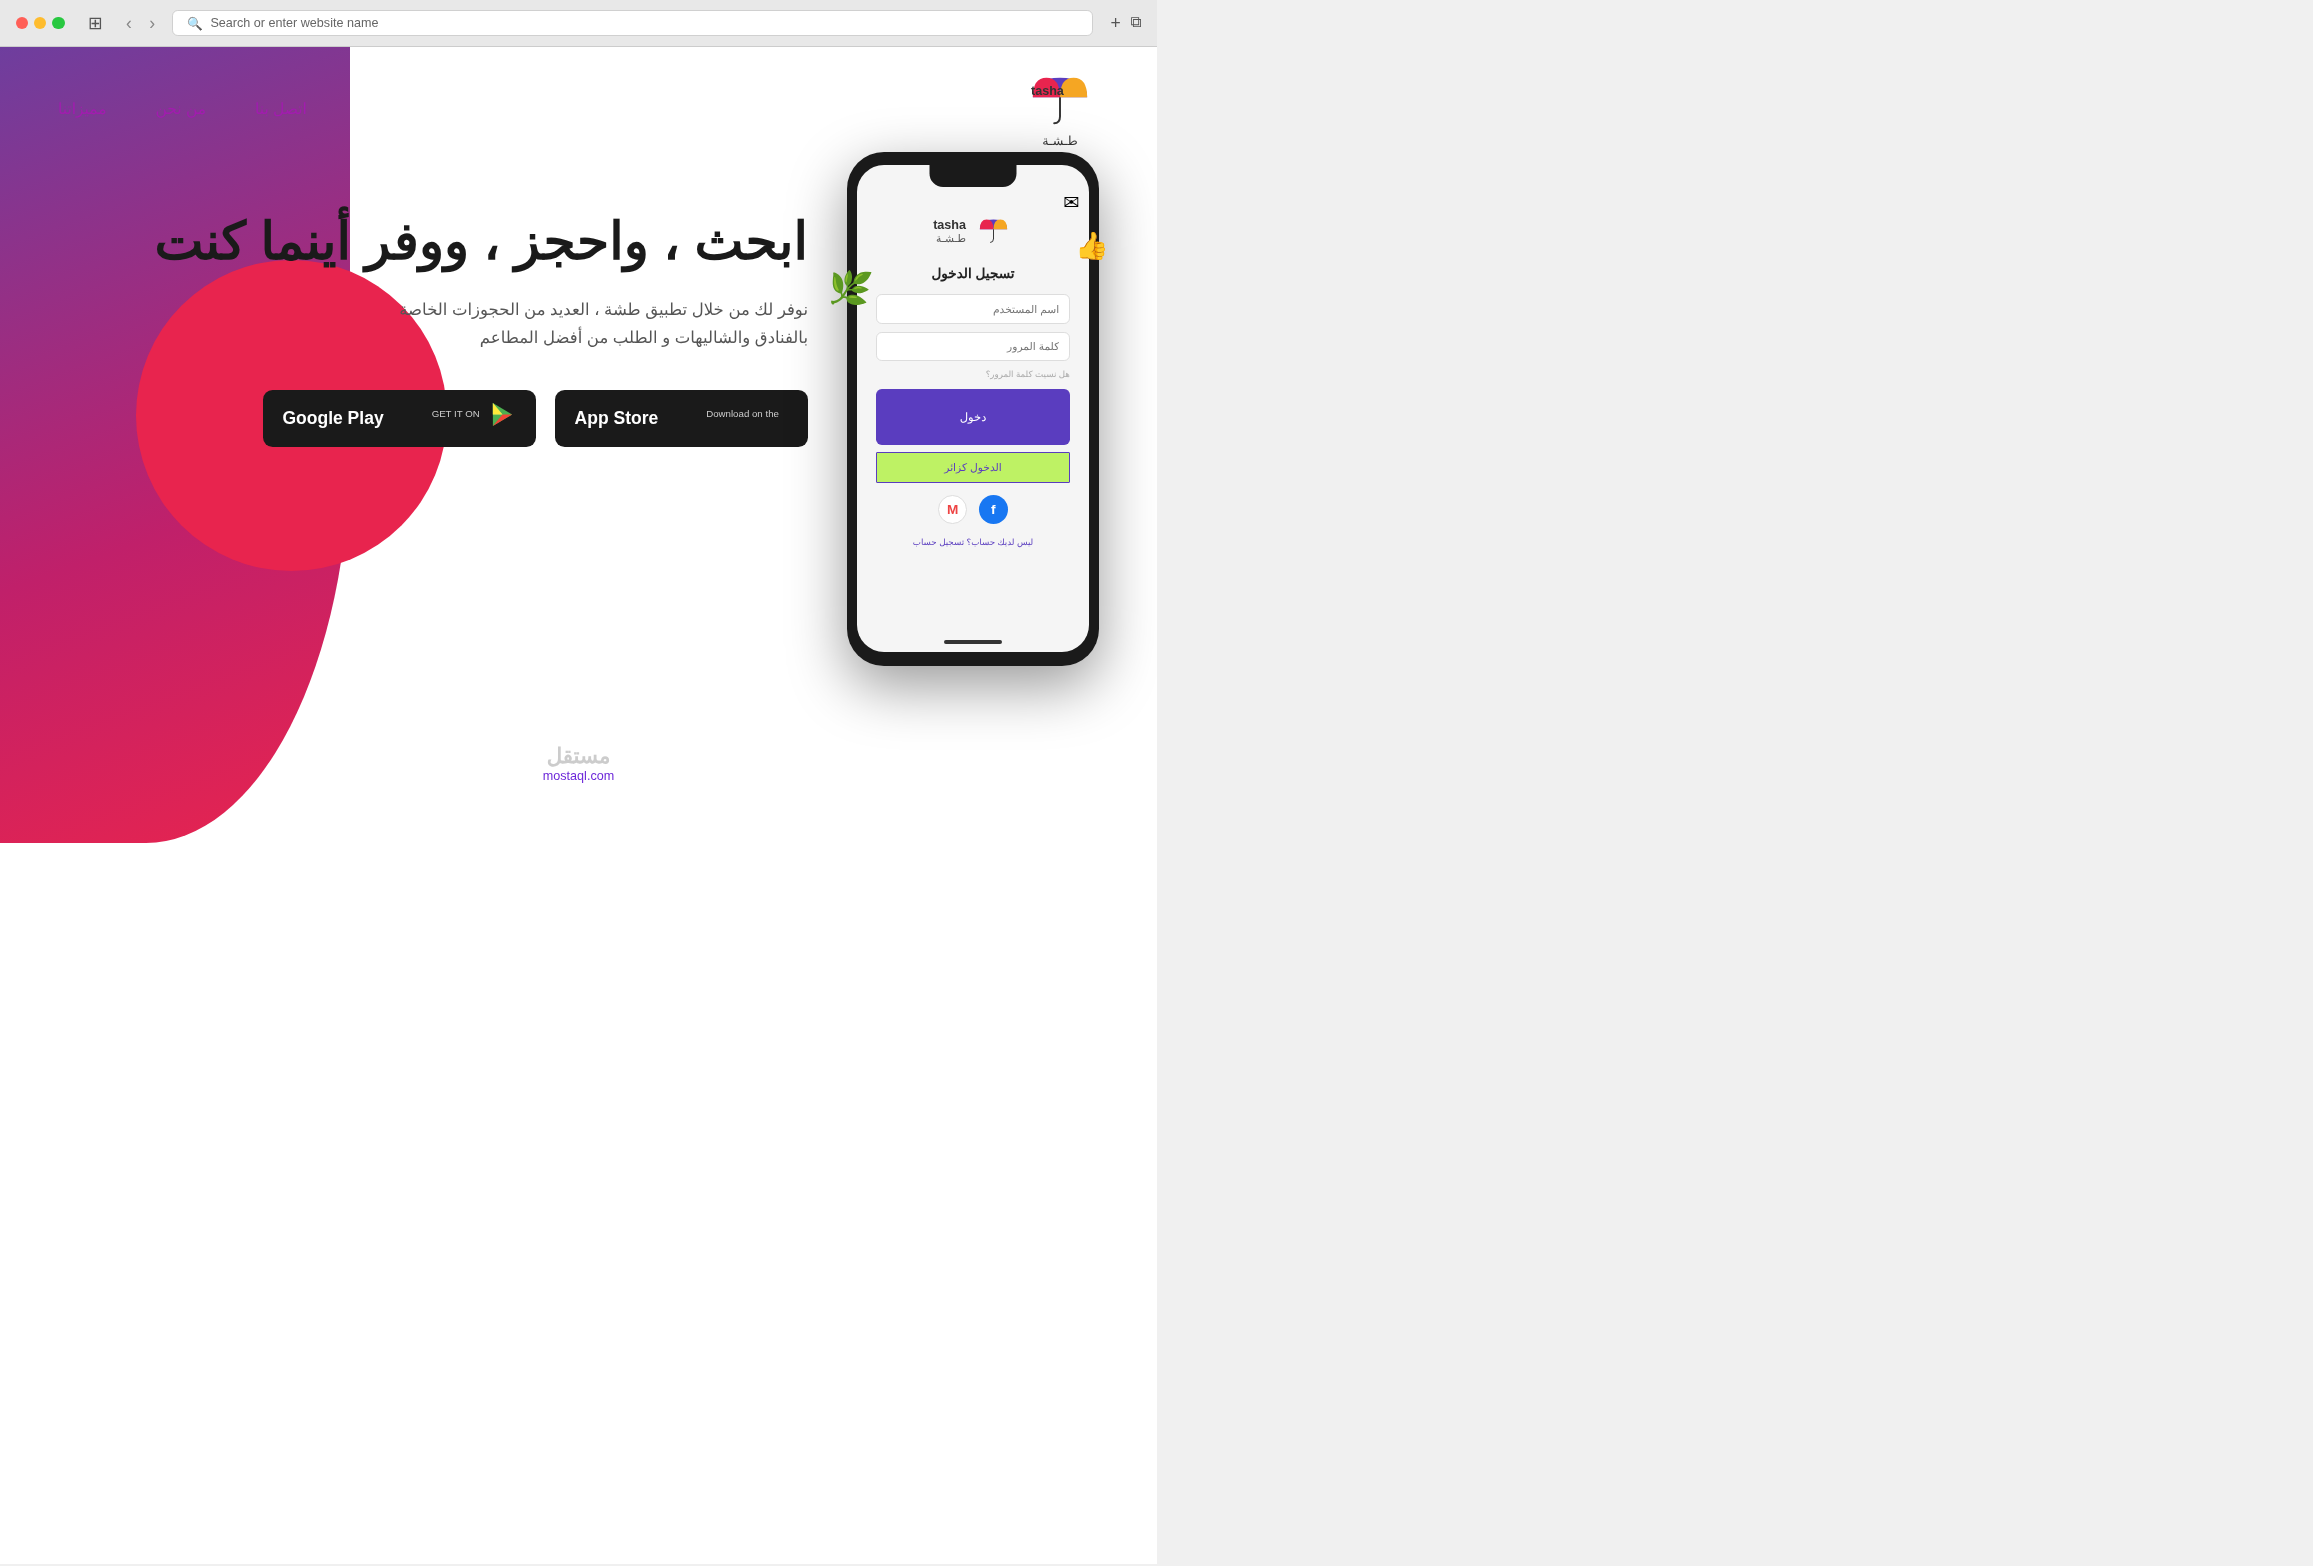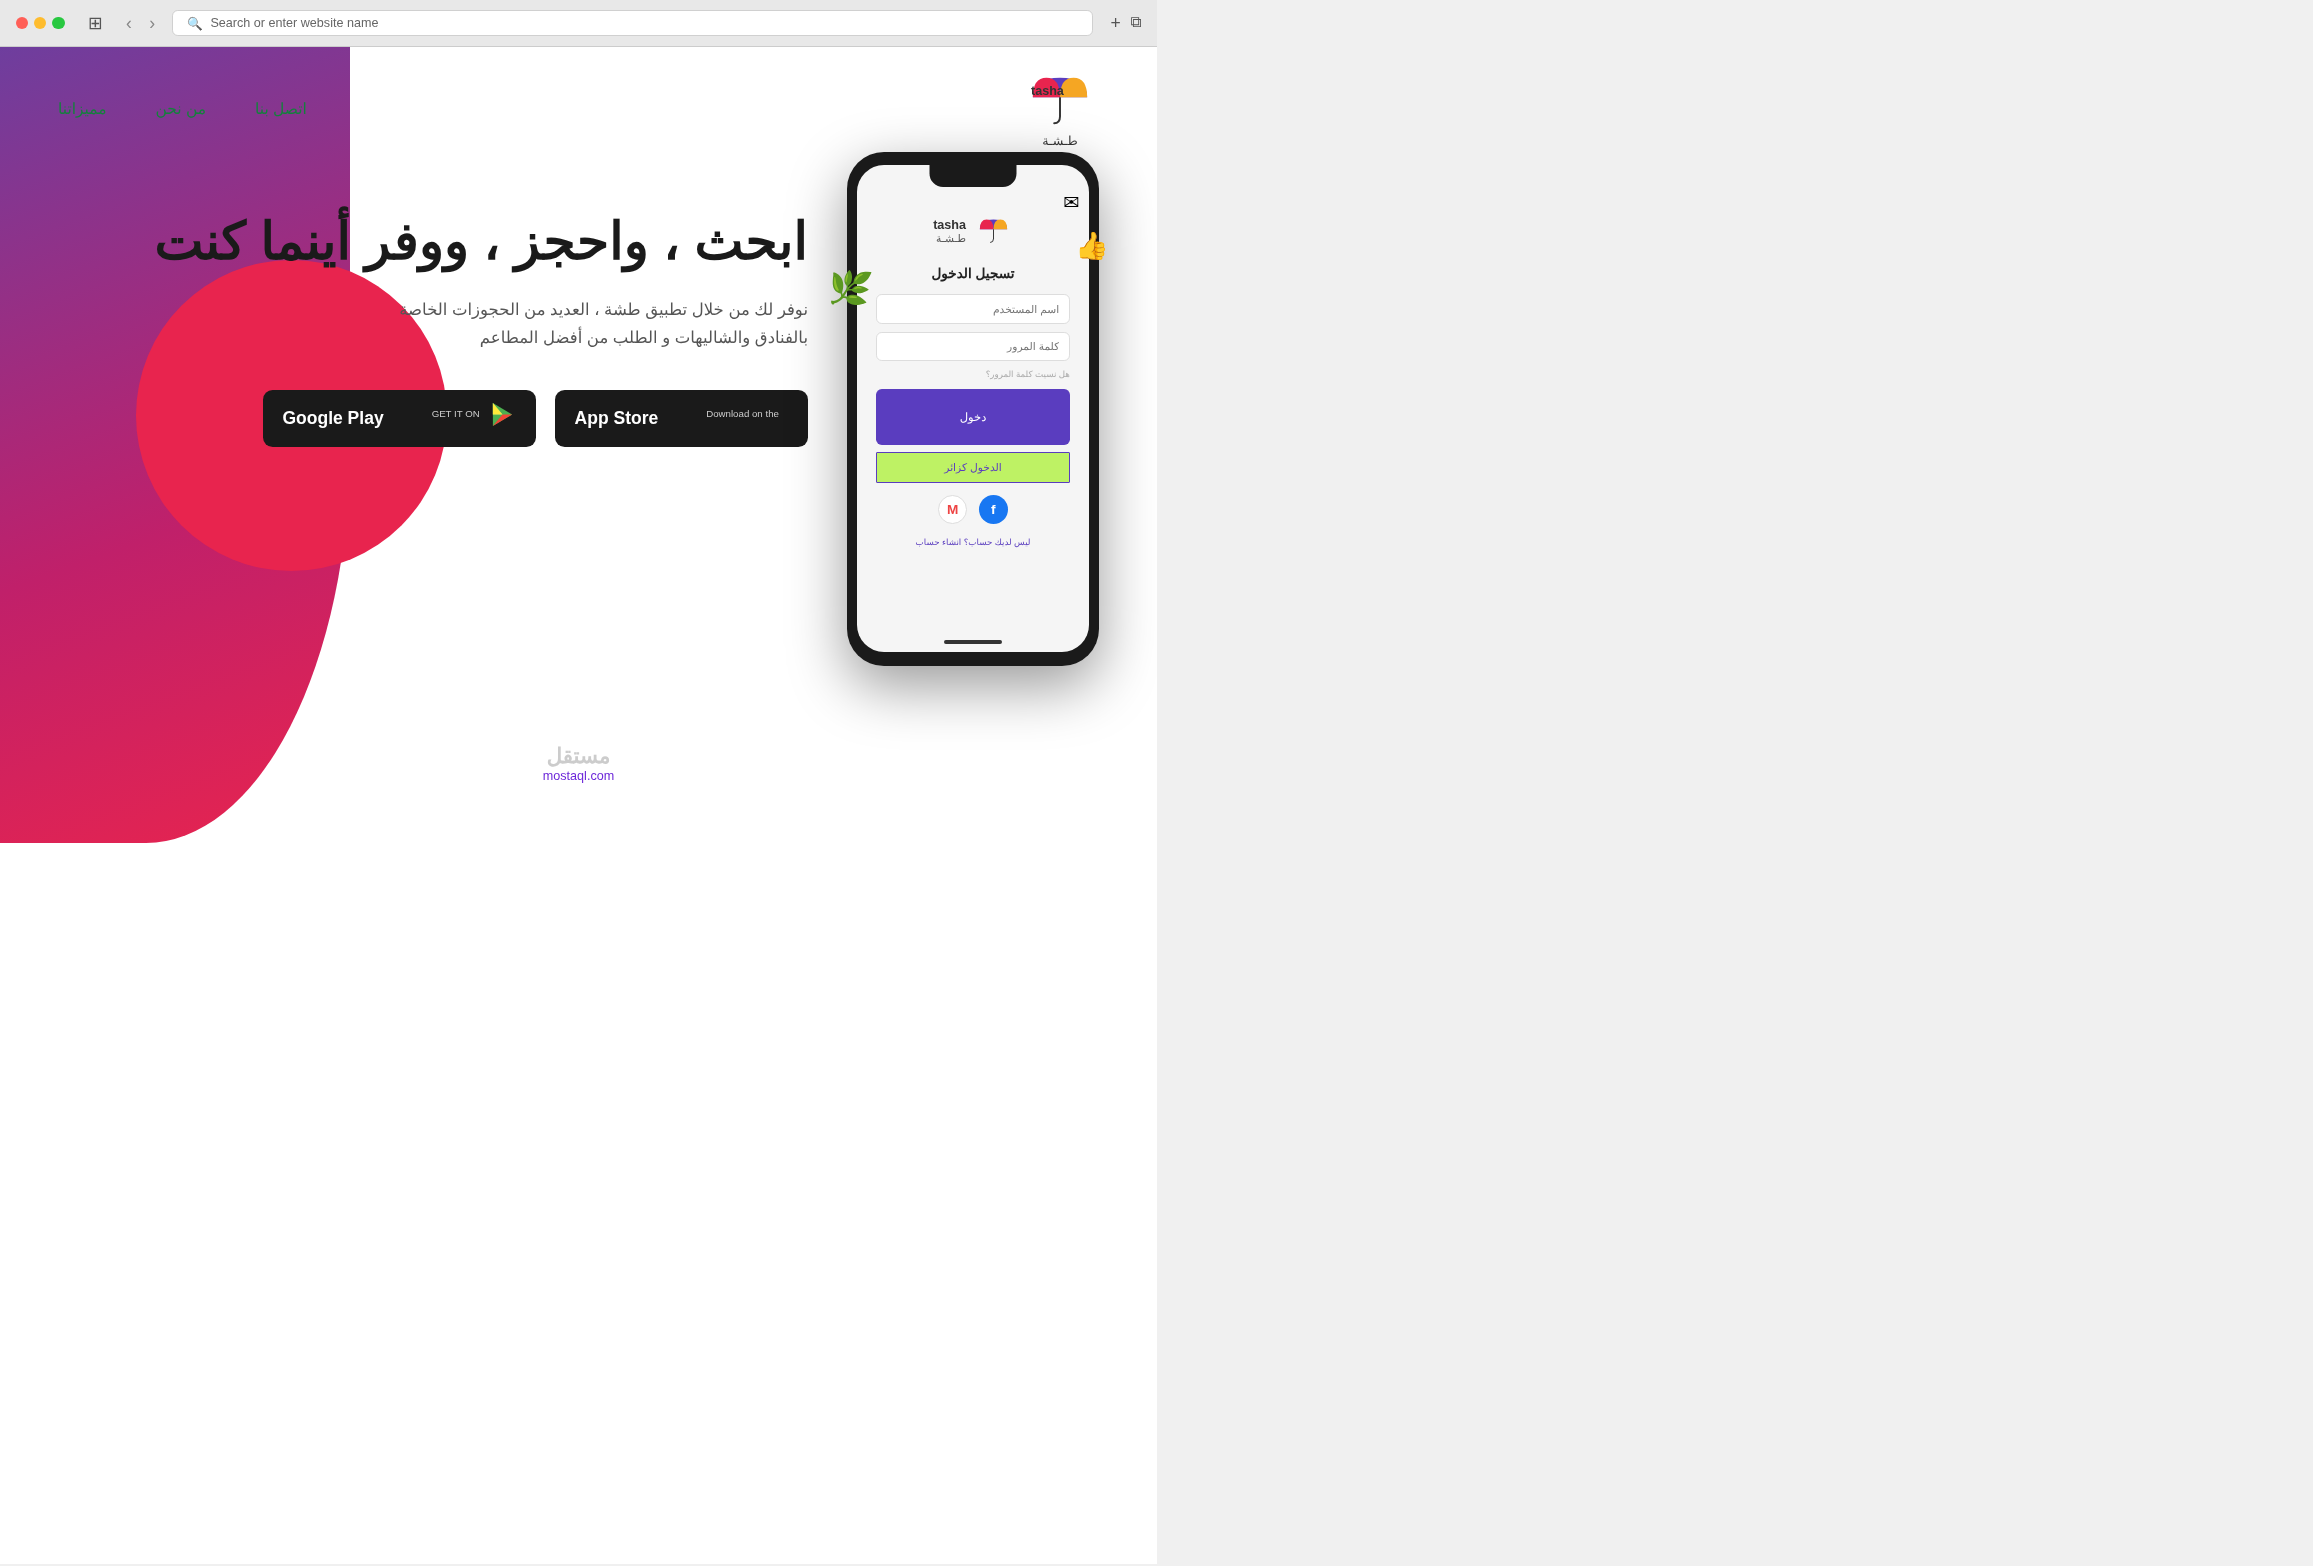--- a/index.html
+++ b/index.html
@@ -67,21 +67,21 @@
       z-index: 10;
       display: flex;
       align-items: center;
       justify-content: space-between;
       padding: 23px 58px 23px 58px;
       direction: rtl;
     }
     .logo-area { display: flex; flex-direction: column; align-items: center; }
     .logo-text { font-size: 12.6px; color: #333; font-family: Arial, sans-serif; direction: rtl; }
     .nav-links { display: flex; gap: 49px; align-items: center; }
-    .nav-link { font-size: 15.5px; color: #15803d; text-decoration: none; cursor: pointer; }
+    .nav-link { font-size: 15.5px; color: #a21caf; text-decoration: none; cursor: pointer; }
 
     
     .hero {
       position: relative;
       z-index: 5;
       display: flex;
       align-items: flex-start;
       padding: 0 58px 58px 58px;
       direction: rtl;
       gap: 39px;
@@ -388,21 +388,21 @@
 
           <button class="phone-btn-login">دخول</button>
           <button class="phone-btn-guest">الدخول كزائر</button>
 
           <div class="phone-social">
             <div class="social-icon-fb">f</div>
             <div class="social-icon-gm" style="color:#e44;">M</div>
           </div>
 
           <div class="phone-signup">
-            <span>ليس لديك حساب؟</span> <span style="color:#5a3dbf;cursor:pointer;">انشاء حساب</span>
+            <span>ليس لديك حساب؟</span> <span style="color:#5a3dbf;cursor:pointer;">تسجيل حساب</span>
           </div>
 
           <div class="phone-bottom-bar"></div>
         </div>
       </div>
     </div>
 
     <div class="hero-content">
       <h1 class="hero-title">ابحث ، واحجز ، ووفر أينما كنت</h1>
       <p class="hero-subtitle">

